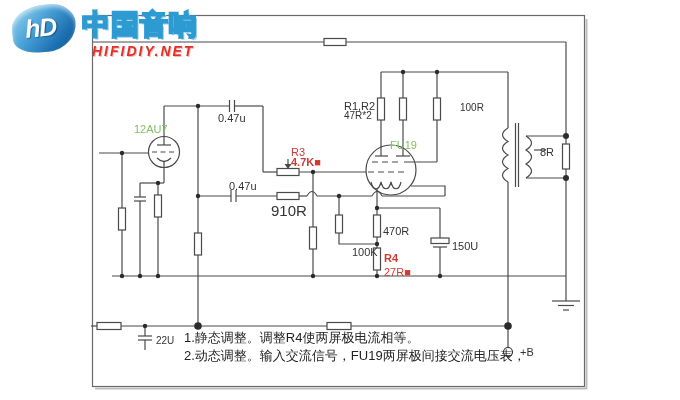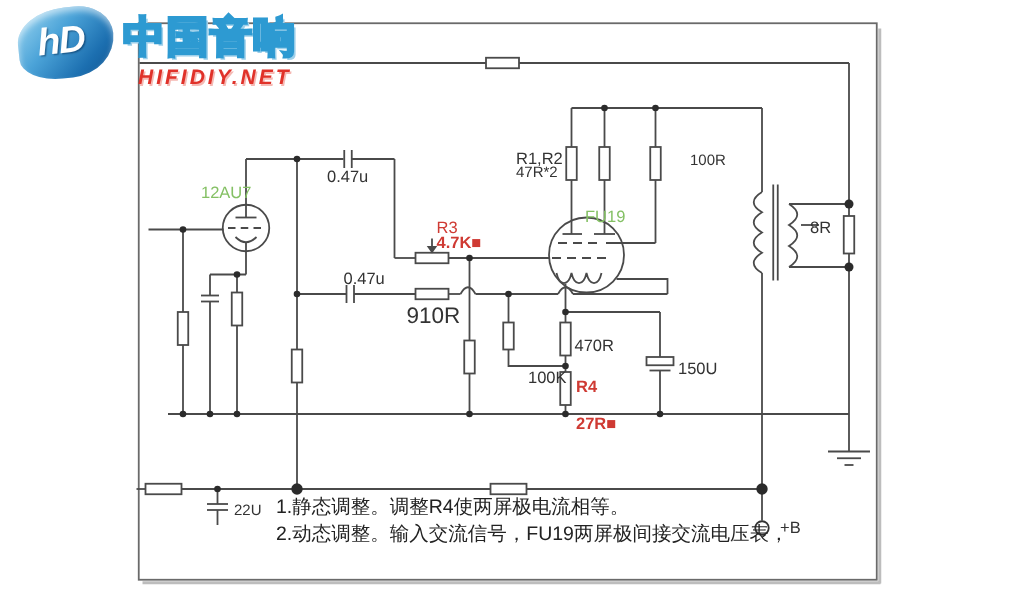--- a/index.html
+++ b/index.html
@@ -230,17 +230,17 @@
     <div class="lbl" style="left: 291px; top: 157px; color: rgb(207, 58, 51); font-size: 11px; font-weight: bold;">4.7K■</div>
     <div class="lbl" style="left: 349px; top: 140px; color: rgb(132, 192, 100); font-size: 11px; margin-left: 41px;">FU19</div>
     <div class="lbl" style="left: 344px; top: 101px; color: rgb(51, 51, 51); font-size: 11px;">R1,R2</div>
     <div class="lbl" style="left: 344px; top: 111px; color: rgb(51, 51, 51); font-size: 10px;">47R*2</div>
     <div class="lbl" style="left: 460px; top: 103px; color: rgb(51, 51, 51); font-size: 10px;">100R</div>
     <div class="lbl" style="left: 540px; top: 122px; color: rgb(51, 51, 51); font-size: 11px; margin-top: 25px;">8R</div>
     <div class="lbl" style="left: 271px; top: 203px; color: rgb(51, 51, 51); font-size: 15px;">910R</div>
     <div class="lbl" style="left: 320px; top: 247px; color: rgb(51, 51, 51); font-size: 11px; margin-left: 32px;">100K</div>
     <div class="lbl" style="left: 383px; top: 226px; color: rgb(51, 51, 51); font-size: 11px;">470R</div>
     <div class="lbl" style="left: 384px; top: 253px; color: rgb(207, 58, 51); font-size: 11px; font-weight: bold;">R4</div>
-    <div class="lbl" style="left: 384px; top: 278px; color: rgb(207, 58, 51); font-size: 11px; font-weight: bold;">27R■</div>
+    <div class="lbl" style="left: 384px; top: 267px; color: rgb(207, 58, 51); font-size: 11px; font-weight: normal;">27R■</div>
     <div class="lbl" style="left: 452px; top: 241px; color: rgb(51, 51, 51); font-size: 11px;">150U</div>
     <div class="lbl" style="left: 156px; top: 336px; color: rgb(51, 51, 51); font-size: 10px; text-align: right;">22U</div>
     <div class="lbl" style="left: 520px; top: 347px; color: rgb(51, 51, 51); font-size: 11px;">+B</div>
   </div>
 
 </body></html>

